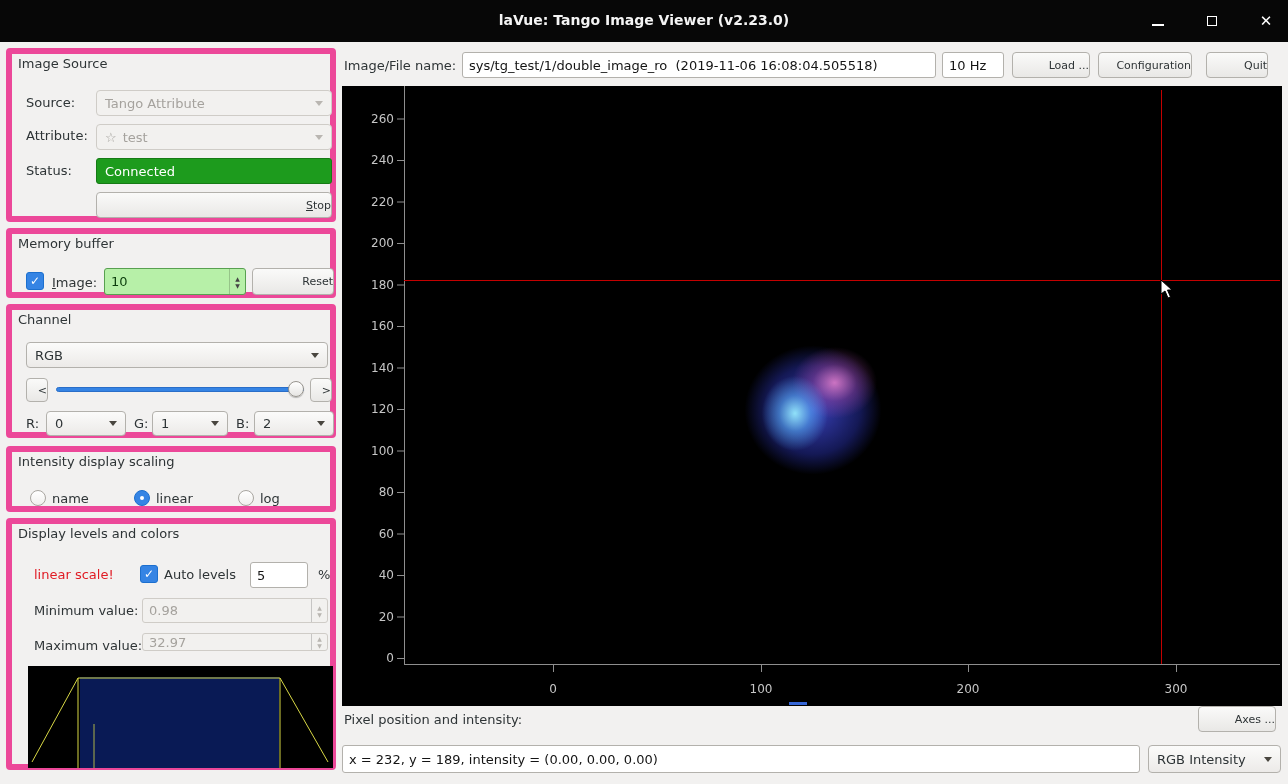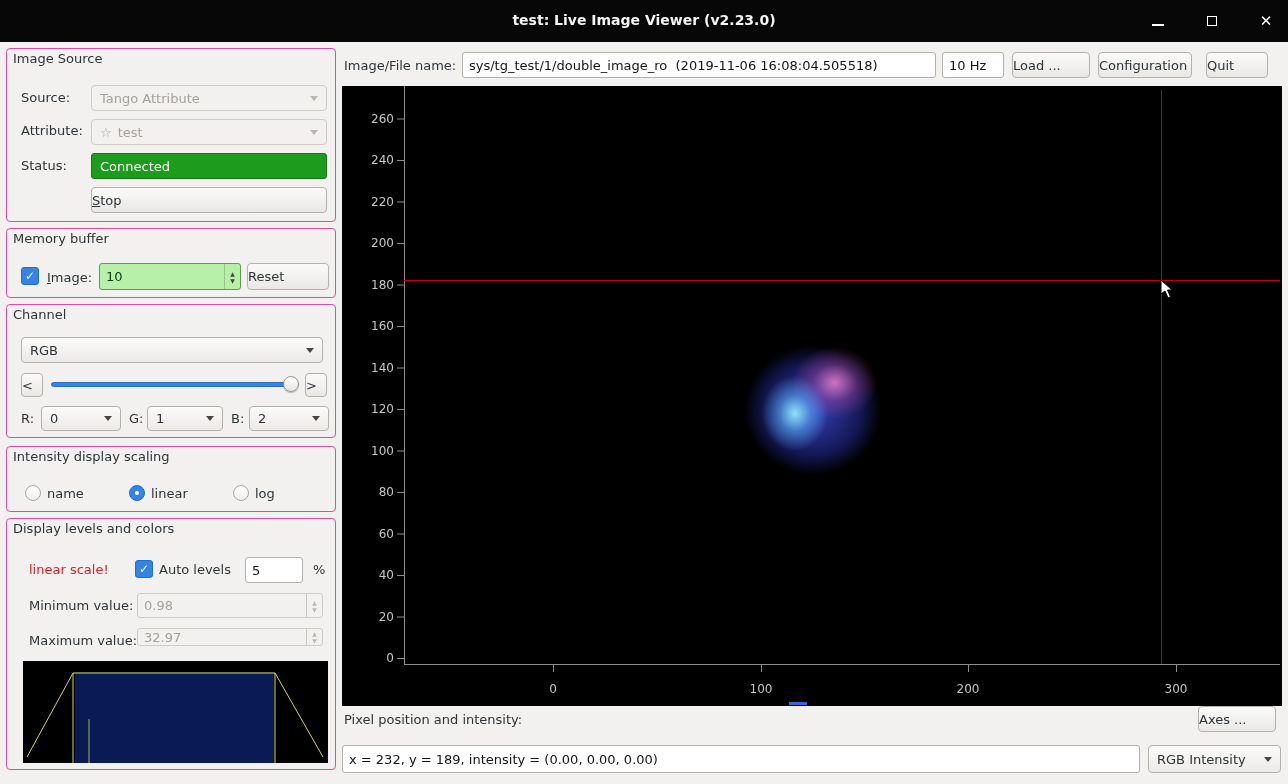--- a/index.html
+++ b/index.html
@@ -11,23 +11,23 @@
   .titlebar { position:absolute; left:0; top:0; width:1288px; height:42px; background:#070707; }
   .title { position:absolute; left:0; top:12px; width:100%; text-align:center; color:#f4f4f4; font-size:14px; font-weight:bold; }
   .winbtns { position:absolute; right:10px; top:0; height:42px; display:flex; align-items:center; gap:30px; }
   .winbtn { width:24px; height:24px; display:flex; align-items:center; justify-content:center; color:#fff; }
   .icon-min { width:12px; height:2px; background:#fff; margin-top:8px; }
   .icon-max { width:10px; height:10px; border:1px solid #fff; }
   .icon-close { font-size:15px; line-height:15px; color:#fff; }
 
   
   .lbl { position:absolute; height:16px; line-height:16px; white-space:nowrap; color:#2e3436; }
-  .btn { position:absolute; display:flex; align-items:center; justify-content:flex-start;
+  .btn { position:absolute; display:flex; align-items:center; justify-content:flex-end;
          background:linear-gradient(#fafaf9,#e9e8e6); border:1px solid #b3b1ac; border-radius:4px;
-         color:#2e3436; font-size:13px; }
+         color:#2e3436; font-size:11px; }
   .text-input { position:absolute; background:#fff; border:1px solid #b3b1ac; border-radius:3px;
          padding:0 6px; font:13px "DejaVu Sans","Liberation Sans",sans-serif; color:#141414; outline:none; }
   .combo { position:absolute; display:flex; align-items:center; gap:6px; padding:0 8px;
          background:linear-gradient(#fbfbfa,#eceae8); border:1px solid #b3b1ac; border-radius:4px; }
   .combo .caret { margin-left:auto; width:0; height:0; border-left:4px solid transparent;
          border-right:4px solid transparent; border-top:5px solid #49463f; }
   .combo.disabled { color:#a5a29d; background:#f2f1ef; border-color:#cfccc7; }
   .combo.disabled .caret { border-top-color:#b9b6b1; }
   .spin { position:absolute; display:flex; background:#fff; border:1px solid #b3b1ac; border-radius:3px; overflow:hidden; }
   .spin input { flex:1; min-width:0; border:none; background:transparent; padding:0 6px; outline:none;
@@ -39,21 +39,21 @@
   .spin.disabled .arrows { color:#b9b6b1; }
   .checkbox { position:absolute; width:18px; height:18px; border-radius:3px; background:#3584e4;
          border:1px solid #1c6fce; color:#fff; display:flex; align-items:center; justify-content:center; font-size:12px; }
   .radio { position:absolute; width:16px; height:16px; border-radius:50%;
          background:linear-gradient(#fff,#f0efed); border:1px solid #a9a6a1; }
   .radio.selected { background:#3584e4; border-color:#1c6fce; }
   .radio.selected::after { content:""; position:absolute; left:5px; top:5px; width:4px; height:4px; border-radius:50%; background:#fff; }
   .mnemonic { display:inline-block; }
   .mnemonic::first-letter { text-decoration:underline; }
 
-  .group { position:absolute; left:6px; width:330px; border:1px solid #ec4899; border-radius:4px; }
+  .group { position:absolute; left:6px; width:330px; border:6px solid #ec4899; border-radius:4px; }
   .group-title { position:absolute; left:6px; top:2px; height:16px; line-height:16px; color:#2e3436; white-space:nowrap; }
   .status-box { position:absolute; display:flex; align-items:center; padding:0 8px;
          background:#1d9b1d; color:#fff; border:1px solid #157a15; border-radius:3px; }
   .red { color:#e01b24; }
 
   
   .slider { position:absolute; height:24px; }
   .slider .track { position:absolute; left:0; right:0; top:9px; height:5px; background:#3584e4;
          border:1px solid #2a6ec8; border-radius:3px; }
   .slider .handle { position:absolute; right:0; top:3px; width:16px; height:16px; border-radius:50%;
@@ -76,21 +76,21 @@
 
   
   .hist { position:absolute; left:16px; top:142px; width:305px; height:102px; background:#000; }
 </style>
 </head>
 <body>
 
 <div class="app">
 
   <div class="titlebar">
-    <div class="title">test: Live Image Viewer (v2.23.0)</div>
+    <div class="title">laVue: Tango Image Viewer (v2.23.0)</div>
     <div class="winbtns">
       <div class="winbtn">
           <div class="icon-min"></div>
         </div>
       <div class="winbtn">
           <div class="icon-max"></div>
         </div>
       <div class="winbtn">
           <span class="icon-close">✕</span>
         </div>

